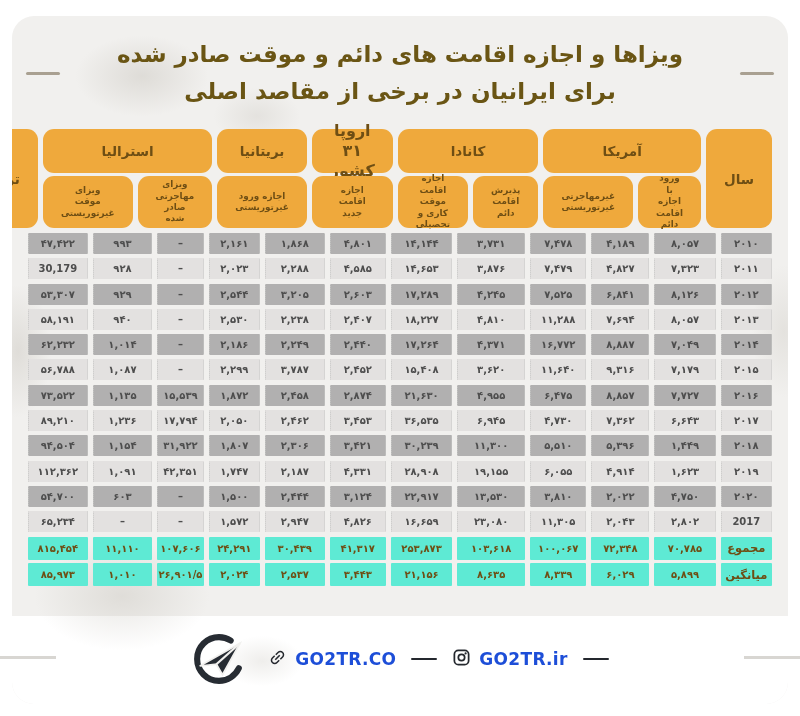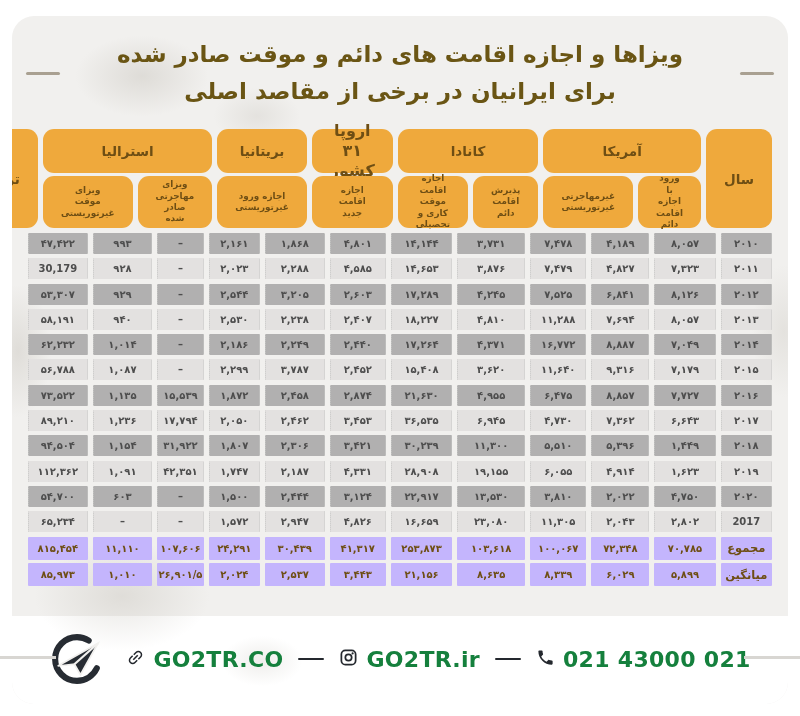--- a/index.html
+++ b/index.html
@@ -57,31 +57,31 @@
   .c{
     display:flex;align-items:center;justify-content:center;
     font-size:10px;font-weight:700;color:#4d4d4d;direction:ltr;
     border-left:1px dotted #c8c7c5;border-right:1px dotted #c8c7c5;
     box-sizing:border-box;border-radius:1px;
   }
   .trow.dark .c{background:#b1b0b0;}
   .trow.light .c{background:#e3e1e0;}
   .trow.gold{height:23px;margin-bottom:3.5px;}
   .trow.gold .c{
-    background:#c4b5fd;color:#6e4e14;border-color:transparent;font-size:10px;
+    background:#5eead4;color:#6e4e14;border-color:transparent;font-size:10px;
   }
   .trow.gold .c.year{font-size:11.5px;direction:rtl;}
 
   
   .footer{
     position:absolute;left:0;right:0;bottom:14px;height:62px;
     display:flex;align-items:center;justify-content:center;gap:15px;
   }
   .fitem{display:flex;align-items:center;gap:8px;}
-  .ftext{font-size:22px;font-weight:700;color:#15803d;letter-spacing:.3px;}
+  .ftext{font-size:17px;font-weight:700;color:#1d4ed8;letter-spacing:.3px;}
   .fdash{width:26px;height:2.5px;background:#24282e;border-radius:2px;}
   .logo{width:56px;height:56px;margin-right:6px;}
   .eline{position:absolute;top:656px;width:56px;height:3px;background:#d8d6d2;}
   .eline.l{left:0}.eline.r{right:0}
 </style>
 </head>
 <body>
 
 <div class="card">
   <div class="band"></div>
@@ -336,25 +336,17 @@
       <span>
         <svg viewBox="0 0 24 24" width="19" height="19">
           <rect x="3" y="3" width="18" height="18" rx="5" fill="none" stroke="#24282e" stroke-width="2.2"></rect>
           <circle cx="12" cy="12" r="4" fill="none" stroke="#24282e" stroke-width="2.2"></circle>
           <circle cx="17.2" cy="6.8" r="1.4" fill="#24282e"></circle>
         </svg>
       </span>
       <span class="ftext">GO2TR.ir</span>
     </div>
     <div class="fdash"></div>
-    <div class="fitem">
-      <span>
-        <svg viewBox="0 0 24 24" width="19" height="19">
-          <path fill="#24282e" d="M6.6 10.8c1.5 2.9 3.8 5.2 6.7 6.7l2.2-2.2c.3-.3.7-.4 1-.2 1.1.4 2.3.6 3.5.6.6 0 1 .4 1 1V20c0 .6-.4 1-1 1C10.6 21 3 13.4 3 4c0-.6.4-1 1-1h3.3c.6 0 1 .4 1 1 0 1.2.2 2.4.6 3.5.1.3 0 .7-.2 1l-2.1 2.3z"></path>
-        </svg>
-      </span>
-      <span class="ftext">021 43000 021</span>
-    </div>
   </div>
 </div>
 
 <div class="eline l"></div>
 <div class="eline r"></div>
 
 </body></html>

